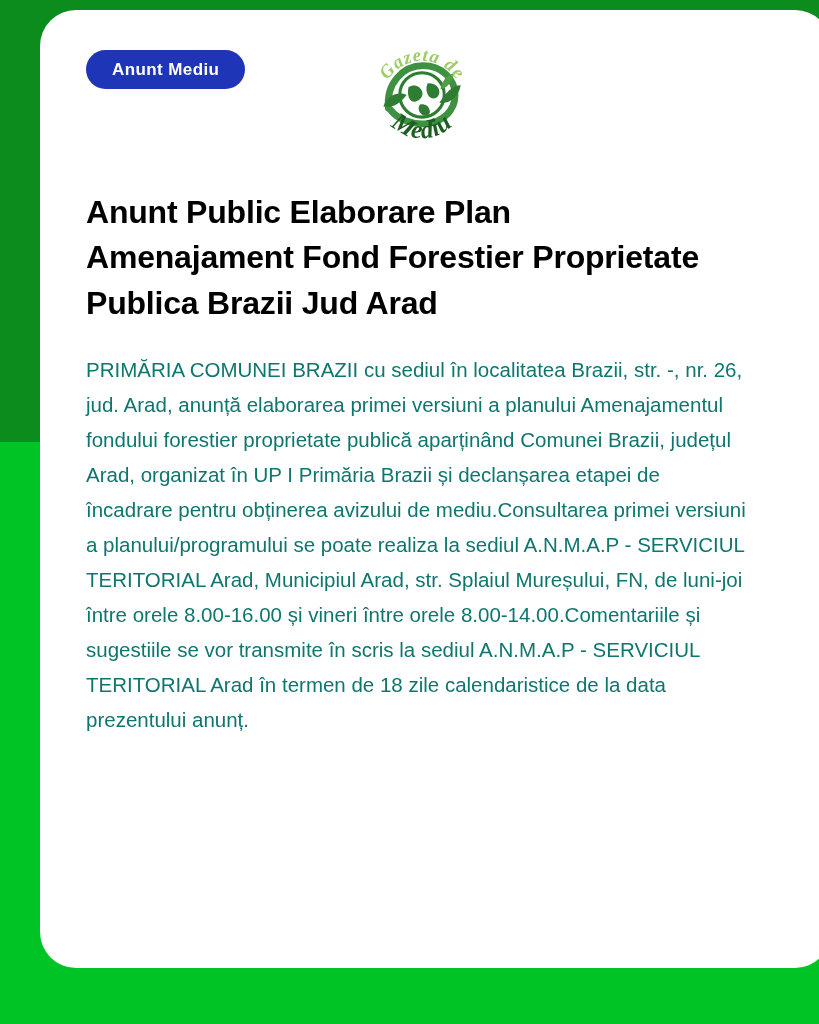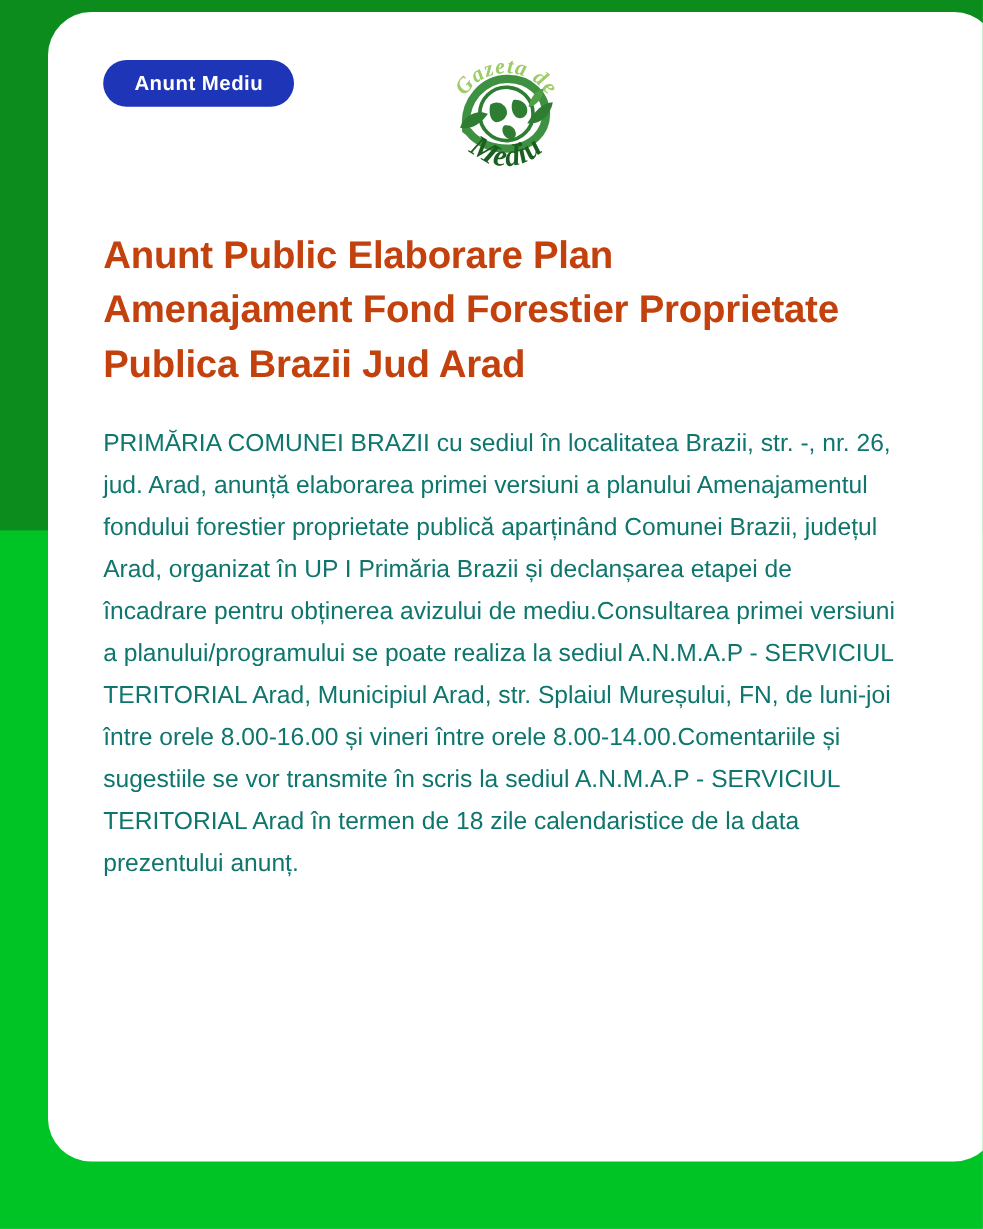--- a/index.html
+++ b/index.html
@@ -83,21 +83,21 @@
     left: 278px;
     top: -14px;
     width: 116px;
     height: 118px;
   }
   #logo svg { display:block; width:100%; height:100%; }
 
   
   #page-title {
     margin-top: 38px;
-    color: #c2410c;
+    color: #000000;
     font-size: 32px;
     line-height: 1.42;
     font-weight: bold;
     letter-spacing: -0.2px;
     font-family: "Liberation Sans", sans-serif;
     max-width: 640px;
   }
 
   
   #body-copy {

